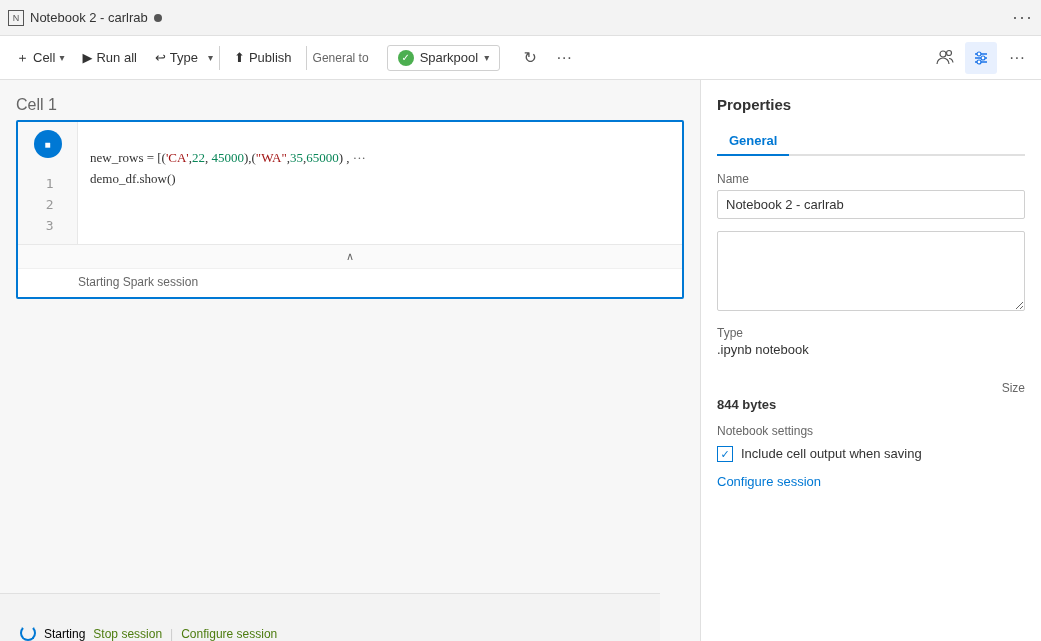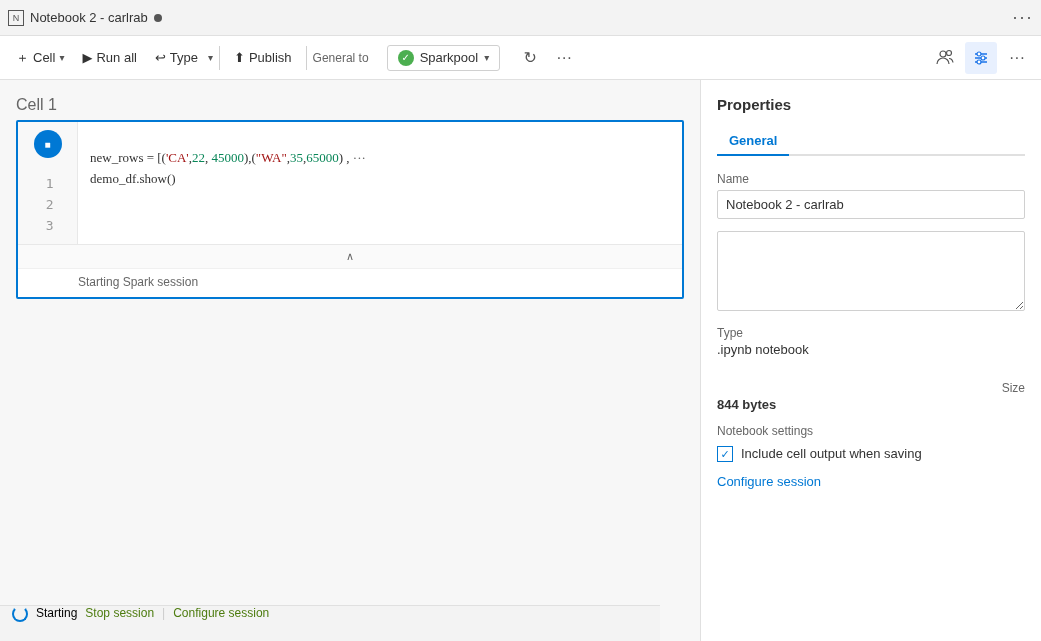--- a/index.html
+++ b/index.html
@@ -110,22 +110,22 @@
     }
 
     .cell-output {
       background: #fff; padding: 6px 16px 8px 60px;
       font-size: 12px; color: #666; border-top: 1px solid #f0f0f0;
     }
 
     
     .status-bar {
       position: absolute; bottom: 0; left: 0; right: 660px;
-      height: 36px; background: #f3f3f3; border-top: 1px solid #e0e0e0;
-      display: flex; align-items: flex-start; padding: 0 12px; gap: 8px;
+      height: 48px; background: #f3f3f3; border-top: 1px solid #e0e0e0;
+      display: flex; align-items: flex-end; padding: 0 20px; gap: 8px;
       font-size: 12px;
     }
     .status-spinner {
       width: 16px; height: 16px; border: 2px solid #0078d4;
       border-top-color: transparent; border-radius: 50%;
       animation: spin 1s linear infinite;
     }
     @keyframes spin { to { transform: rotate(360deg); } }
     .status-link { color: #4d7c0f; cursor: pointer; text-decoration: none; }
     .status-sep { color: #ccc; }

